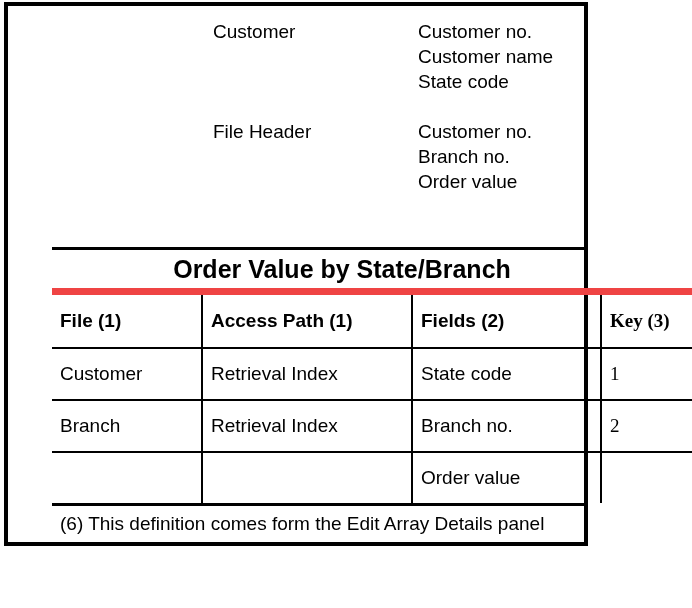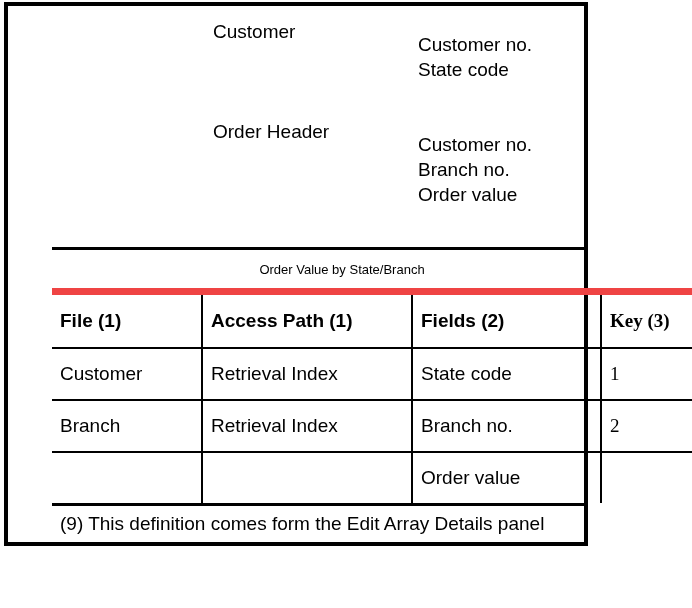--- a/index.html
+++ b/index.html
@@ -43,39 +43,39 @@
     position: absolute;
     left: 161px;
     top: 0;
     font-size: 19px;
     line-height: 25px;
     white-space: nowrap;
   }
   .entity-fields {
     position: absolute;
     left: 366px;
-    top: 13px;
+    top: 0;
     font-size: 19px;
     line-height: 25px;
   }
   .entity-field {
     white-space: nowrap;
   }
 
   
   .title-band {
     border-top: 3px solid #000;
     height: 38px;
     display: flex;
     align-items: center;
     justify-content: center;
   }
   .title-band .title-text {
-    font-size: 13px;
-    font-weight: normal;
+    font-size: 25px;
+    font-weight: bold;
     white-space: nowrap;
     margin-left: 48px;
   }
 
   
   .spec-table {
     border-collapse: collapse;
     table-layout: fixed;
     width: 100%;
     border-top: 7px solid #ef4444;
@@ -123,26 +123,27 @@
 <body>
 
 <div class="diagram">
 
   <div class="entity-section">
 
     <div class="entity-group group-0">
       <div class="entity-name">Customer</div>
       <div class="entity-fields">
         <div class="entity-field">Customer no.</div>
+        <div class="entity-field">Customer name</div>
         <div class="entity-field">State code</div>
       </div>
     </div>
 
     <div class="entity-group group-1">
-      <div class="entity-name">Order Header</div>
+      <div class="entity-name">File Header</div>
       <div class="entity-fields">
         <div class="entity-field">Customer no.</div>
         <div class="entity-field">Branch no.</div>
         <div class="entity-field">Order value</div>
       </div>
     </div>
 
   </div>
 
   <div class="title-band">
@@ -180,16 +181,16 @@
       <tr>
         <td></td>
         <td></td>
         <td>Order value</td>
         <td></td>
       </tr>
     </tbody>
   </table>
 
   <div class="footnotes">
-    <div class="footnote-line">(9) This definition comes form the Edit Array Details panel</div>
+    <div class="footnote-line">(6) This definition comes form the Edit Array Details panel</div>
   </div>
 
 </div>
 
 </body></html>

